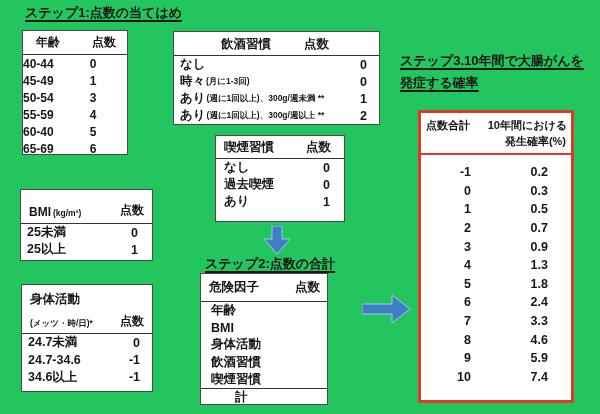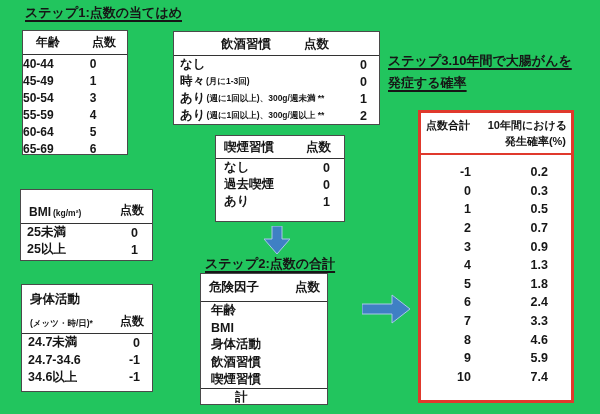--- a/index.html
+++ b/index.html
@@ -71,21 +71,21 @@
   .risk-h2 { text-align:right; padding-right:5px; font-size:11px; margin-top:1px; }
   .risk-sep { border-top:2px solid #e0392c; margin-top:4px; }
   .risk-rows { margin-top:8px; }
   .risk-row { display:flex; height:18.6px; align-items:center; font-size:12.5px; }
   .risk-row .scr { width:50px; text-align:right; }
   .risk-row .prob { width:77px; text-align:right; }
 
   .arrow { position:absolute; }
   .t-step1 { left:25px; top:4px; }
   .t-step2 { left:205px; top:255px; }
-  .t-step3 { left:388px; top:50px; line-height:22px; font-size:13px; }
+  .t-step3 { left:400px; top:50px; line-height:22px; font-size:13px; }
   .t-step3 span { text-decoration:underline; text-underline-offset:3px; text-decoration-thickness:1.5px; }
 </style>
 </head>
 <body>
 
 <div class="canvas">
 
   <div class="title t-step1">ステップ1:点数の当てはめ</div>
 
   <div class="box age">
@@ -103,21 +103,21 @@
       </div>
     <div class="age-row">
         <span class="lbl">50-54</span>
         <span class="scr">3</span>
       </div>
     <div class="age-row">
         <span class="lbl">55-59</span>
         <span class="scr">4</span>
       </div>
     <div class="age-row">
-        <span class="lbl">60-64</span>
+        <span class="lbl">60-40</span>
         <span class="scr">5</span>
       </div>
     <div class="age-row">
         <span class="lbl">65-69</span>
         <span class="scr">6</span>
       </div>
   </div>
 
   <div class="box drink">
     <div class="drink-hdr">

